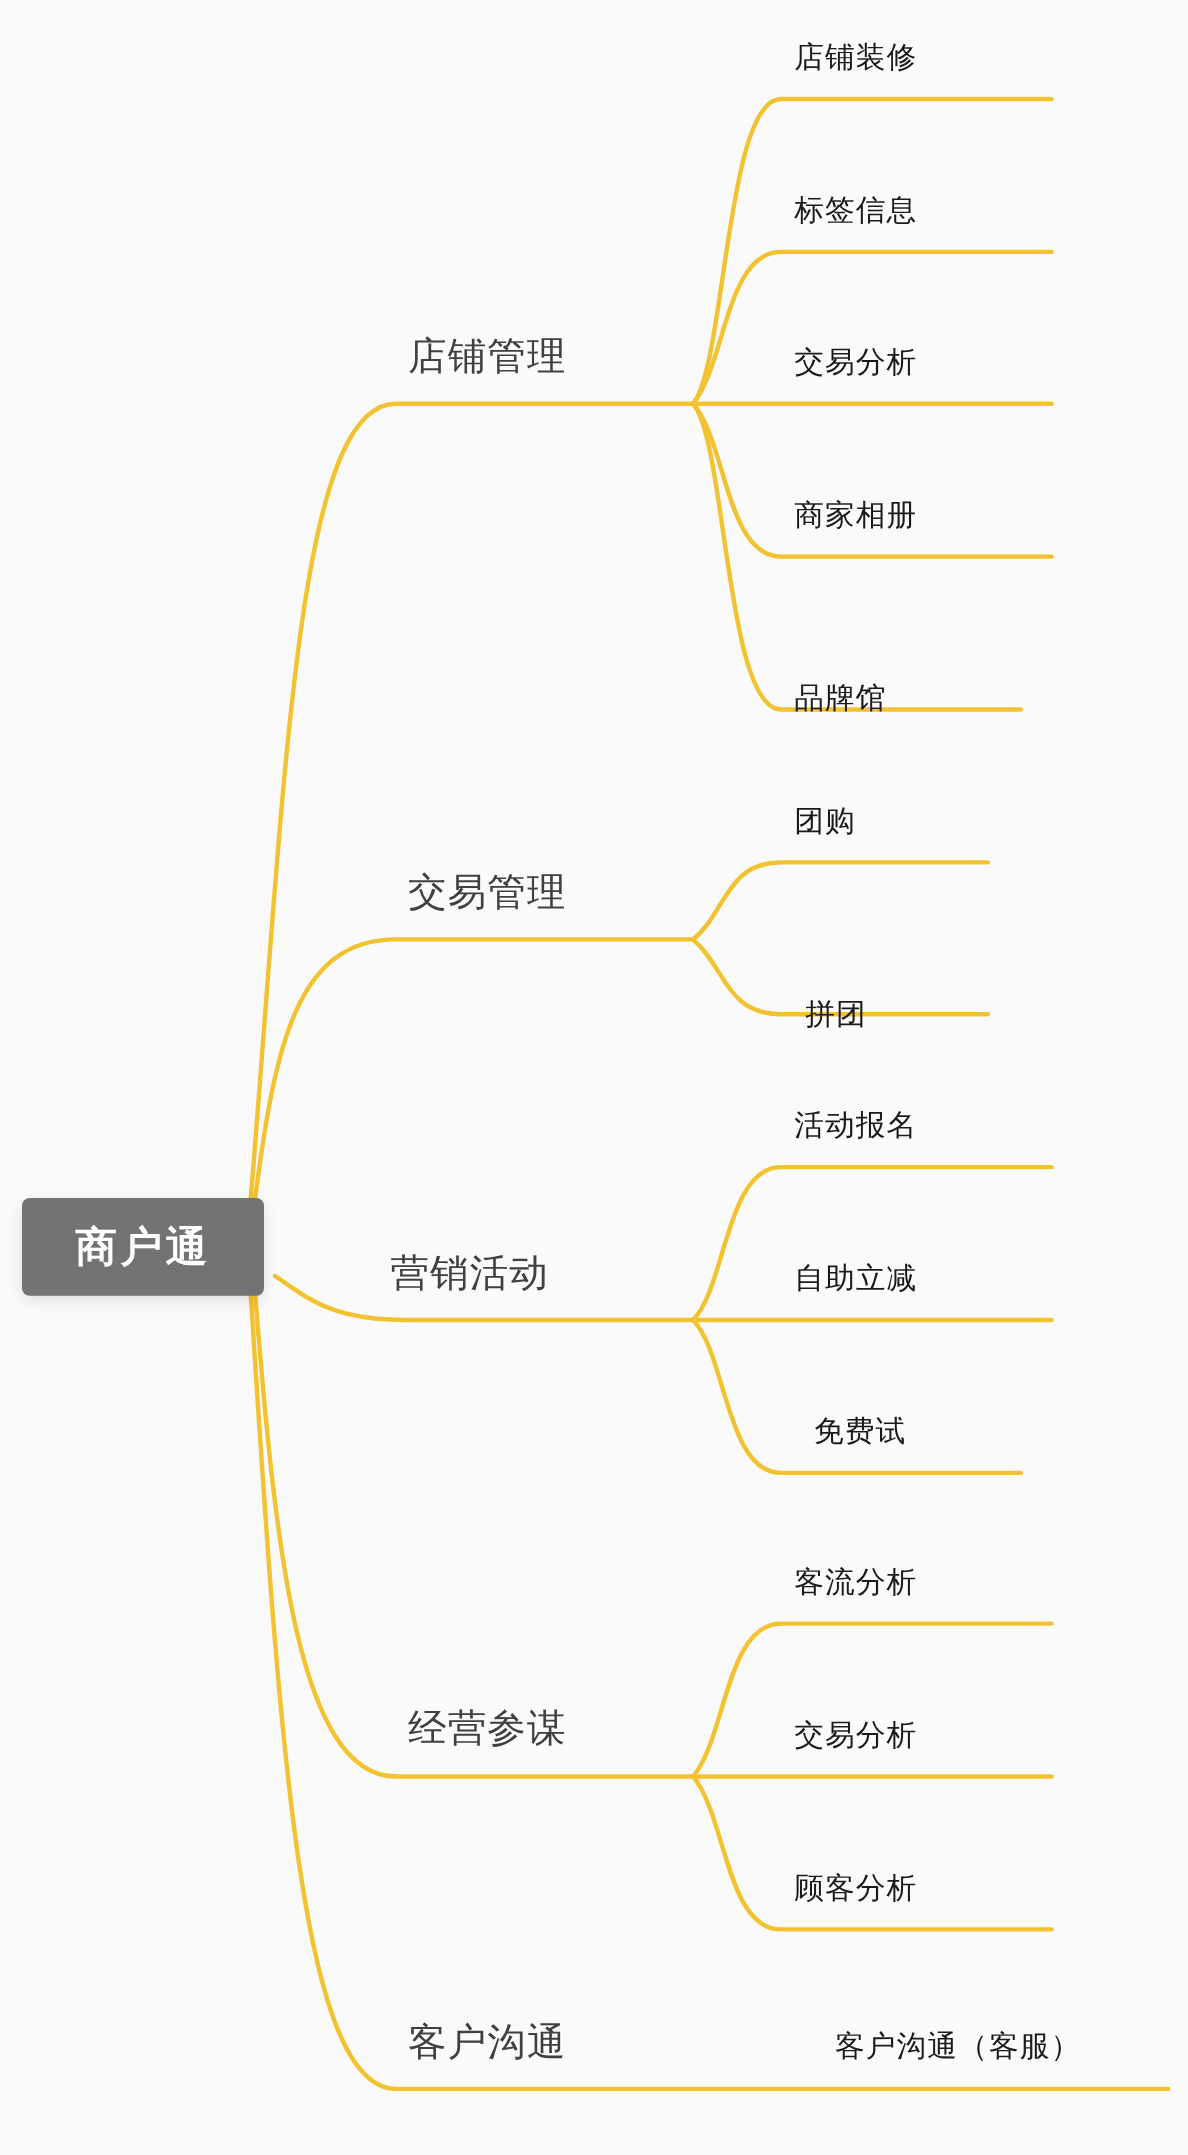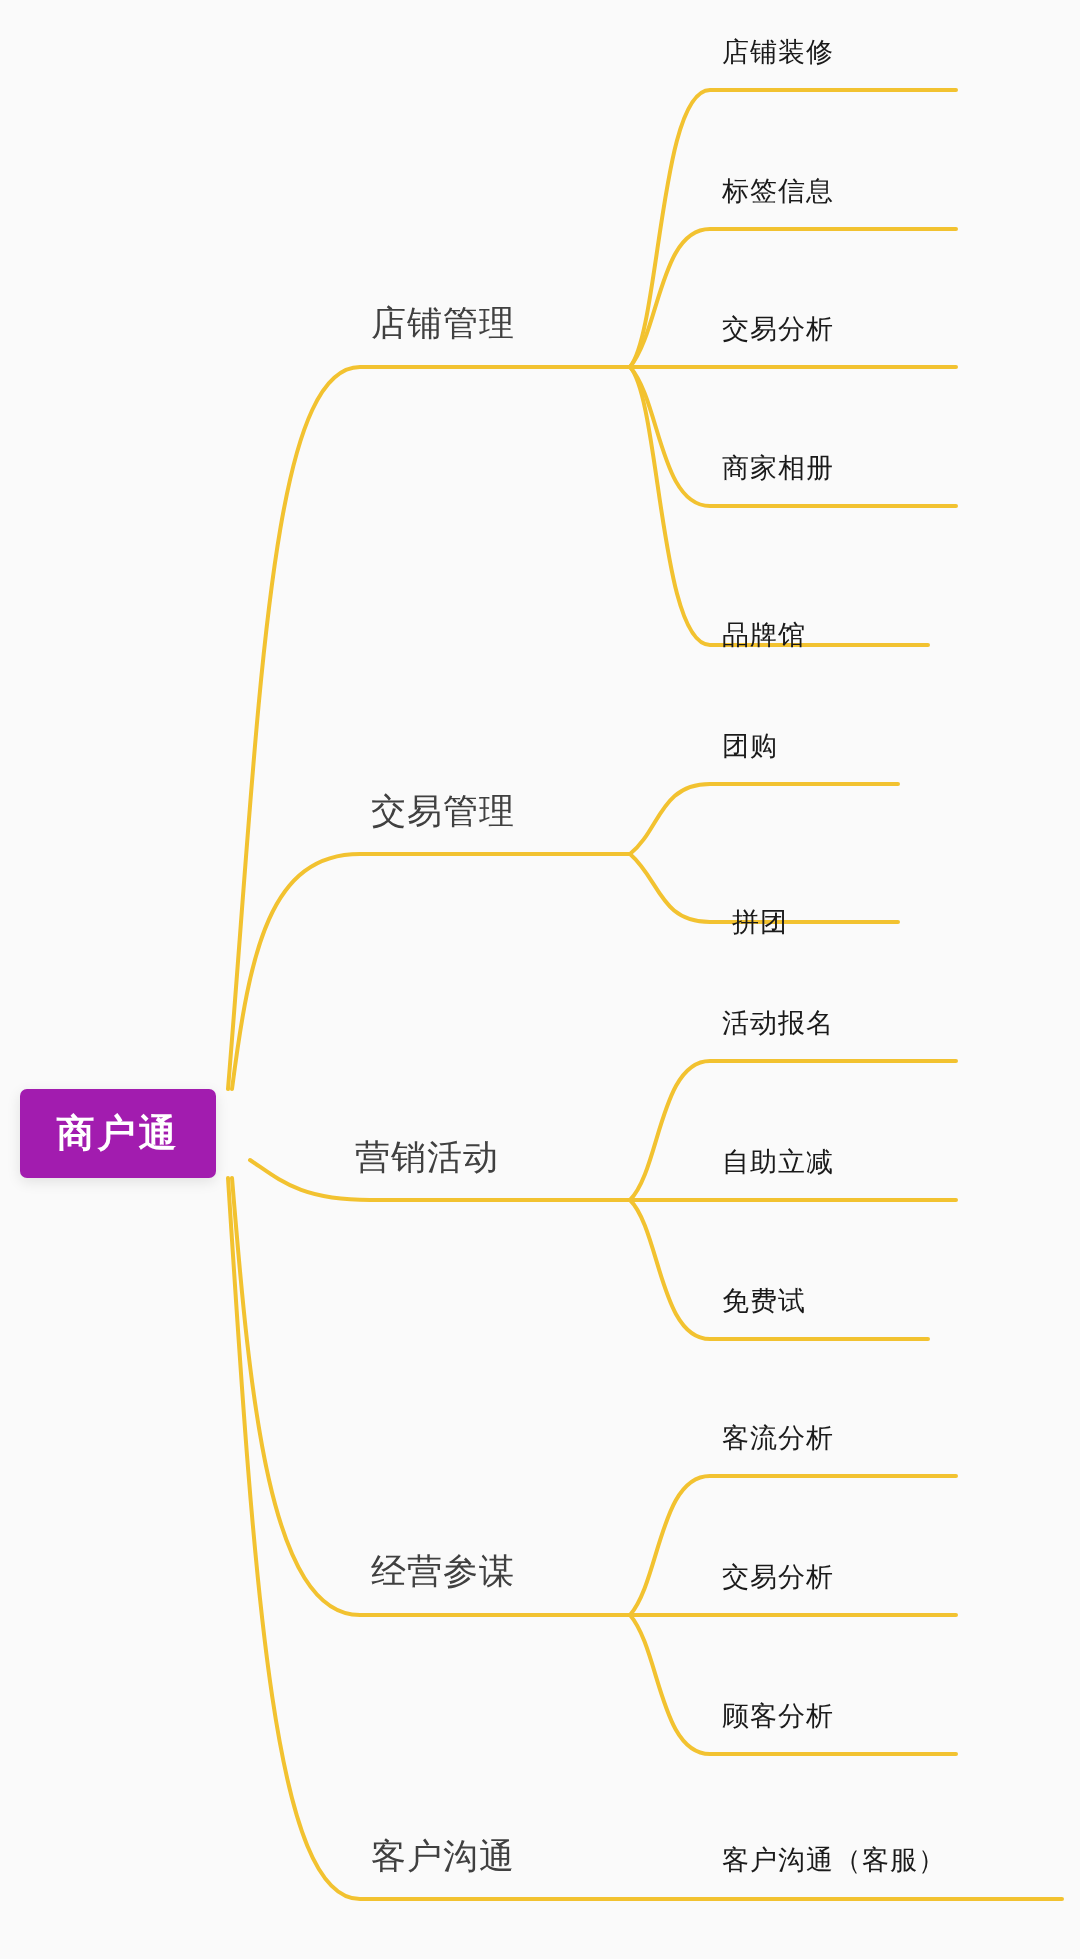--- a/index.html
+++ b/index.html
@@ -2,22 +2,22 @@
 <html><head>
 <meta charset="utf-8">
 <style>
   html, body { margin:0; padding:0; }
   body {
     width:1080px; height:1959px; background:#fafafa; position:relative; overflow:hidden;
     font-family:"DejaVu Sans","Liberation Sans",sans-serif;
   }
   #lines { position:absolute; left:0; top:0; width:1080px; height:1959px; }
   .root {
-    position:absolute; left:20px; top:1089px; width:196px; height:89px;
-    background:#a21caf; border-radius:7px; color:#fff; font-size:38px; font-weight:bold;
+    position:absolute; left:20px; top:1089px; width:220px; height:89px;
+    background:#737373; border-radius:7px; color:#fff; font-size:38px; font-weight:bold;
     display:flex; align-items:center; justify-content:center; letter-spacing:3px;
     box-shadow:0 4px 14px rgba(0,0,0,0.10);
   }
   .l1 { position:absolute; font-size:35px; color:#404040; white-space:nowrap; letter-spacing:1px; }
   .l2 { position:absolute; font-size:27px; color:#1a1a1a; white-space:nowrap; letter-spacing:1px; }
 </style>
 </head>
 <body>
 
 <svg id="lines" xmlns="http://www.w3.org/2000/svg" viewBox="0 0 1080 1959">
@@ -64,19 +64,19 @@
 <div class="l2" style="left:722px;top:173px;">标签信息</div>
 <div class="l2" style="left:722px;top:311px;">交易分析</div>
 <div class="l2" style="left:722px;top:450px;">商家相册</div>
 <div class="l2" style="left:722px;top:589px;margin-top:28px;">品牌馆</div>
 
 <div class="l2" style="left:722px;top:728px;">团购</div>
 <div class="l2" style="left:732px;top:866px;margin-top:38px;">拼团</div>
 
 <div class="l2" style="left:722px;top:1005px;">活动报名</div>
 <div class="l2" style="left:722px;top:1144px;">自助立减</div>
-<div class="l2" style="left:722px;top:1283px;text-align:right;">免费试</div>
+<div class="l2" style="left:740px;top:1283px;text-align:right;">免费试</div>
 
 <div class="l2" style="left:722px;top:1420px;">客流分析</div>
 <div class="l2" style="left:722px;top:1559px;">交易分析</div>
 <div class="l2" style="left:722px;top:1698px;">顾客分析</div>
 
-<div class="l2" style="left:722px;top:1842px;text-align:right;">客户沟通（客服）</div>
+<div class="l2" style="left:759px;top:1842px;text-align:right;">客户沟通（客服）</div>
 
 </body></html>

